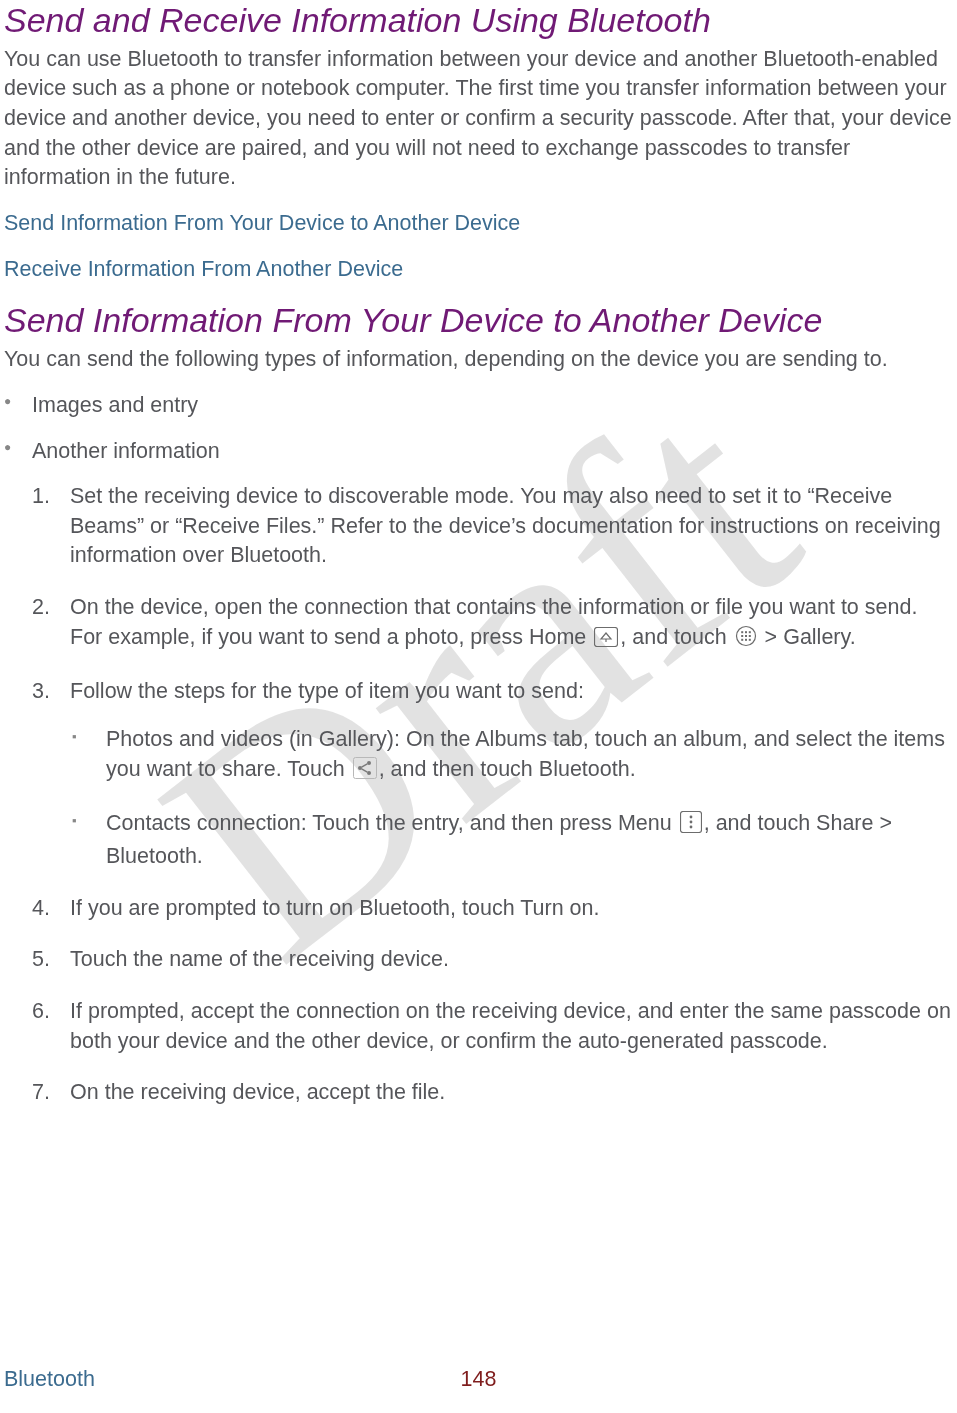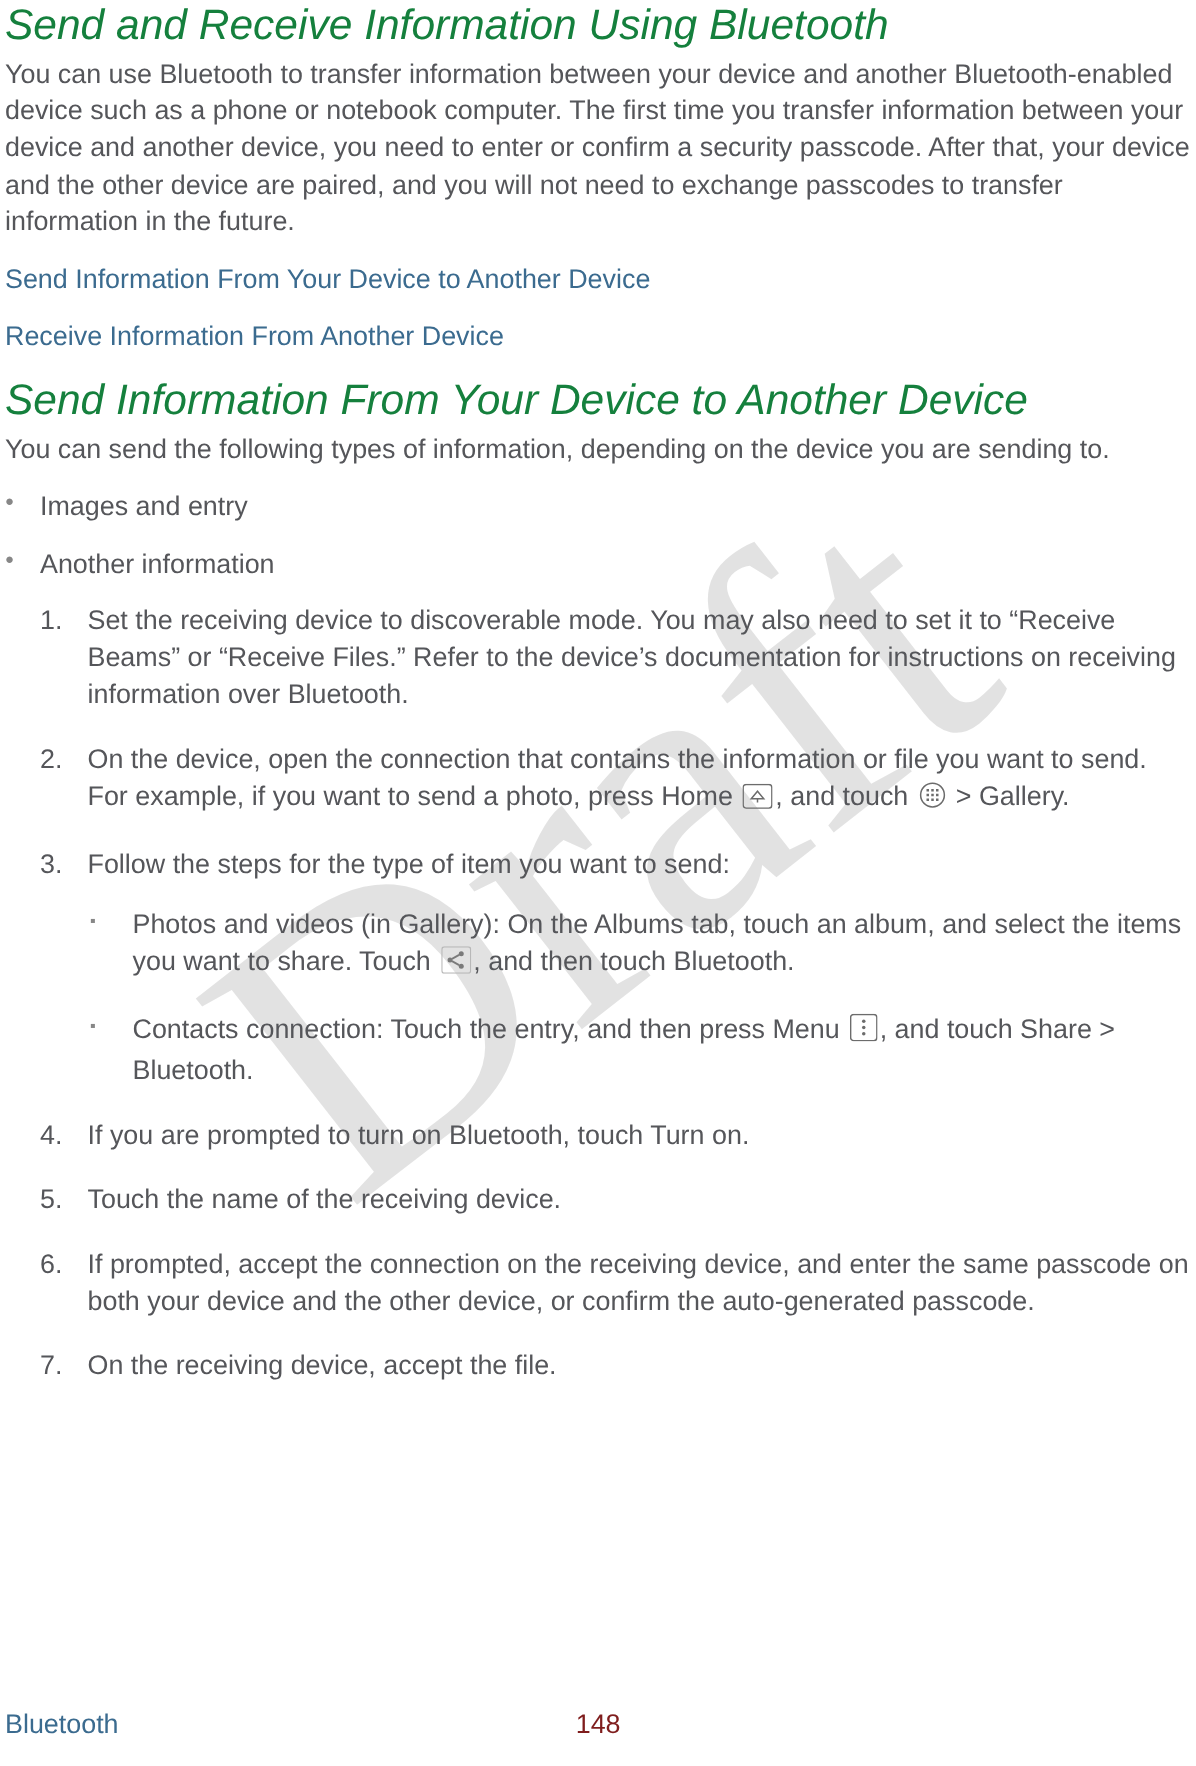--- a/index.html
+++ b/index.html
@@ -30,21 +30,21 @@
       user-select: none;
     }
 
     .content { position: relative; z-index: 1; }
 
     h1.title {
       font-family: Arial, Helvetica, sans-serif;
       font-style: italic;
       font-size: 34px;
       font-weight: 400;
-      color: #15803d;
+      color: #701a75;
       margin-bottom: 4px;
       line-height: 1.2;
     }
 
     p.intro { margin-bottom: 16px; }
 
     a.toc-link {
       color: #3b6b8f;
       text-decoration: none;
       display: block;

